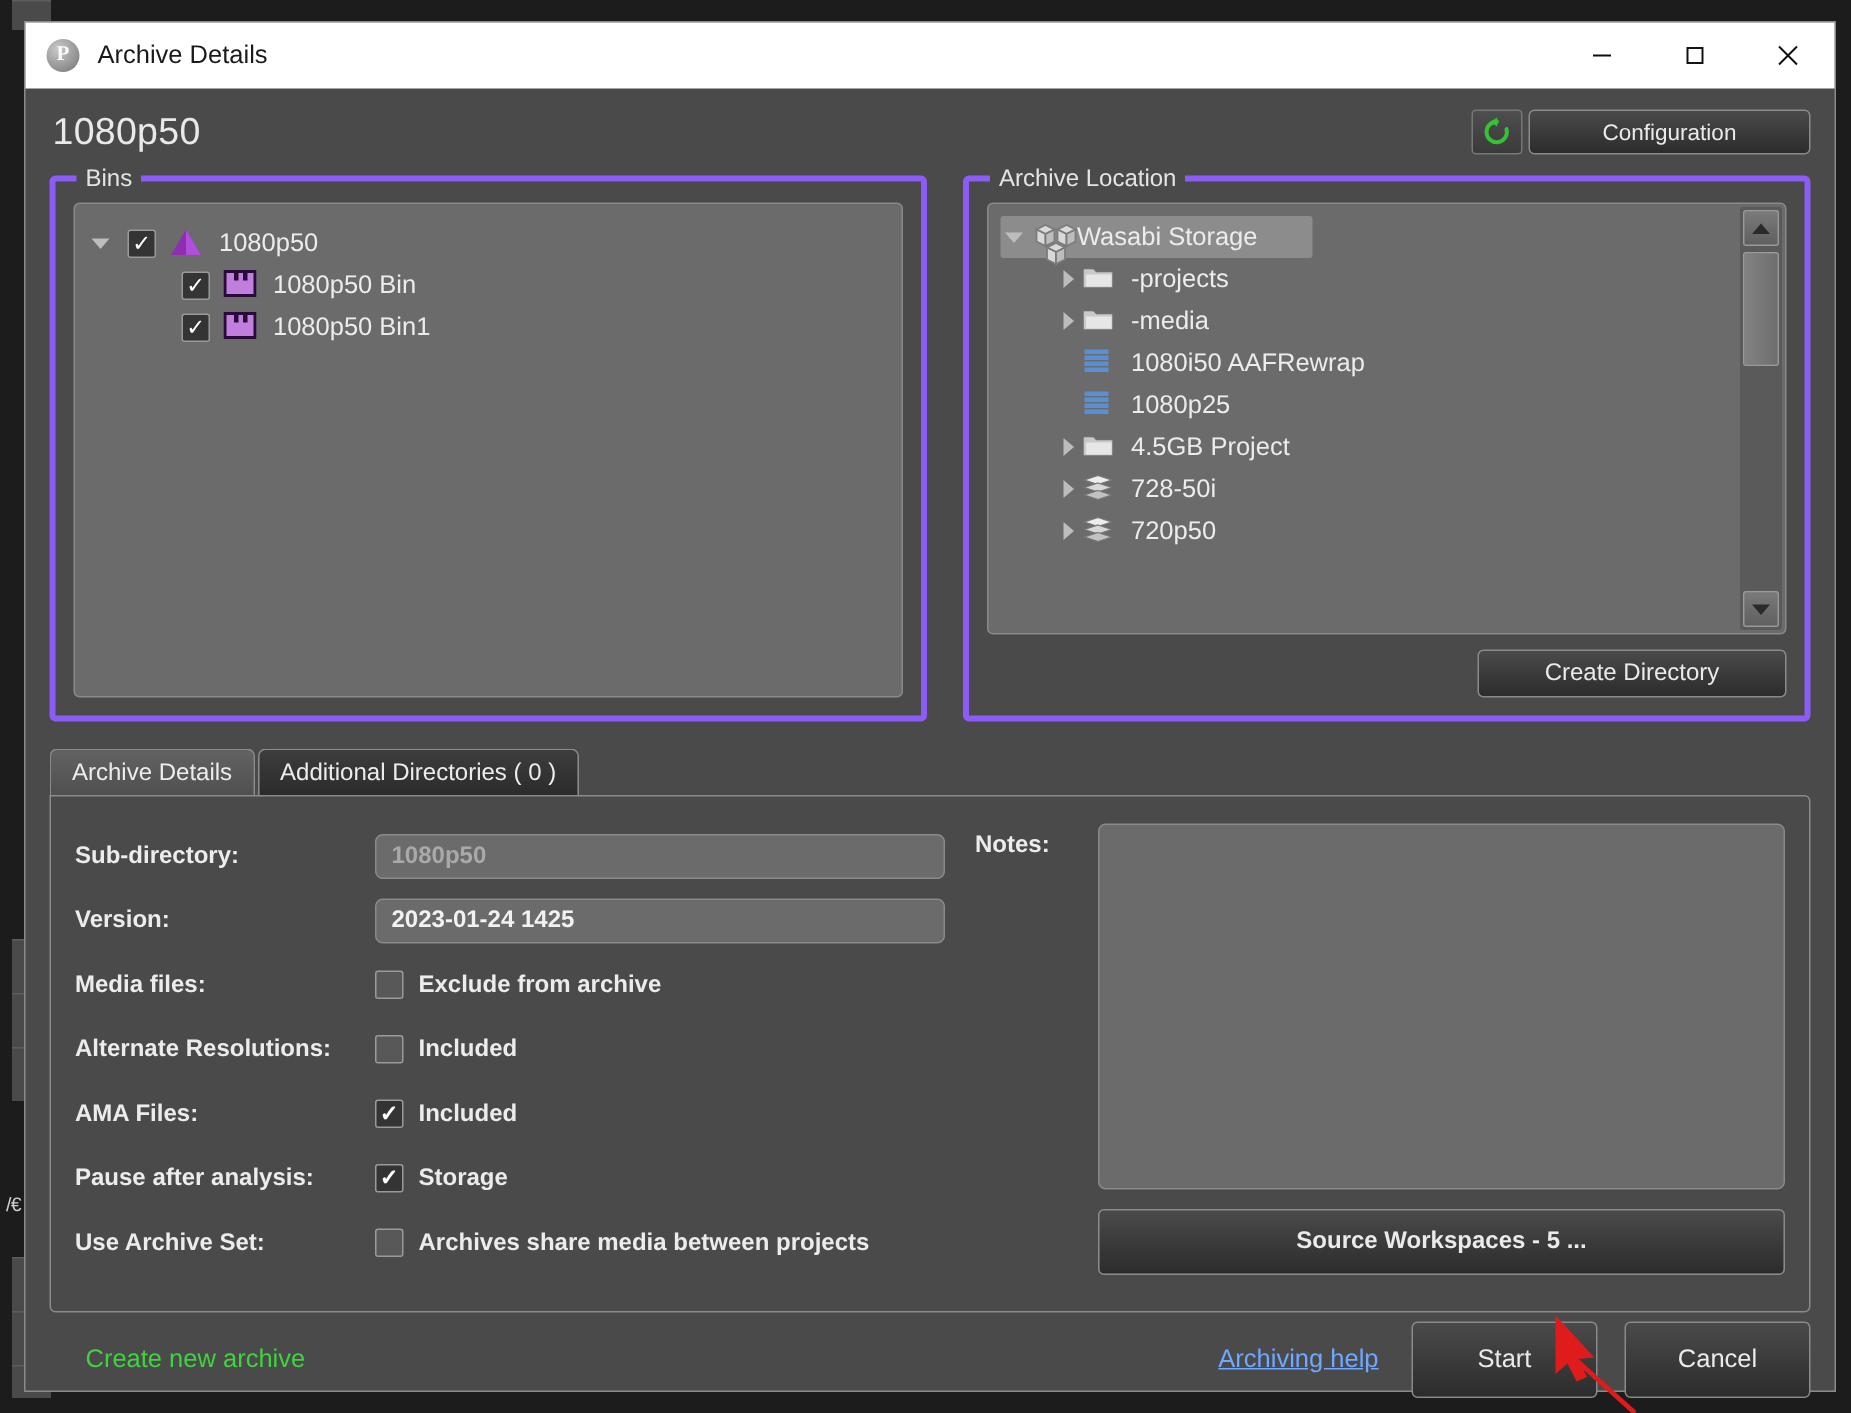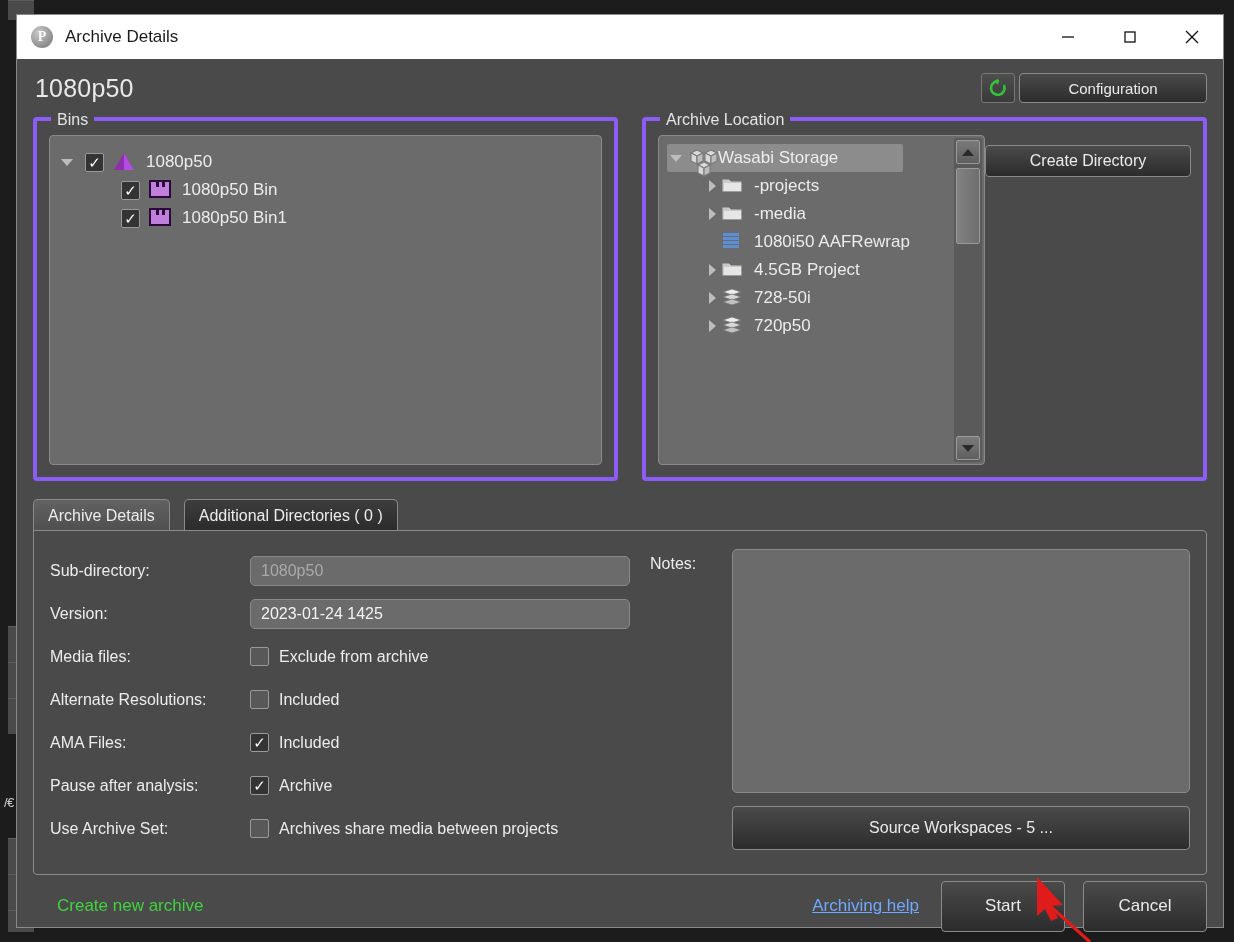--- a/index.html
+++ b/index.html
@@ -71,21 +71,21 @@
   }
 
   
   #upper { display: flex; padding: 0 16px; gap: 24px; flex: 0 0 364px; }
   .groupbox { position: relative; border: 4px solid #8b5cf6; border-radius: 4px; padding: 14px 12px 12px; }
   .gb-legend {
     position: absolute; top: -10px; left: 14px; padding: 0 6px;
     background: #4a4a4a; font-size: 16px; color: #e4e4e4;
   }
   #bins-group { width: 585px; display: flex; flex-direction: column; }
-  #location-group { flex: 1; display: flex; flex-direction: row; }
+  #location-group { flex: 1; display: flex; flex-direction: column; }
 
   .tree-panel {
     background: #6b6b6b; border: 1px solid #8a8a8a; border-radius: 4px;
     flex: 1; overflow: hidden; position: relative;
   }
   #bins-tree { padding: 12px 8px; }
   #location-tree { padding: 8px 8px; }
 
   .tree-row { display: flex; align-items: center; height: 28px; font-size: 17px; color: #ececec; }
   .tree-row.indent1 { padding-left: 36px; }
@@ -139,25 +139,25 @@
   
   #lower { flex: 1; display: flex; flex-direction: column; padding: 18px 16px 0; }
   #tabstrip { display: flex; align-items: flex-end; height: 32px; }
   .tab {
     height: 32px; padding: 0 14px; font-size: 16px;
     display: flex; align-items: center;
     border: 1px solid #8a8a8a; border-bottom: none;
     border-radius: 5px 5px 0 0; color: #ececec;
   }
   .tab.active { background: linear-gradient(#626262,#4f4f4f); }
-  .tab.inactive { background: linear-gradient(#3d3d3d,#2b2b2b); margin-left: 14px; }
+  .tab.inactive { background: linear-gradient(#3d3d3d,#2b2b2b); margin-left: 2px; }
 
   #tabpanel {
     flex: 1; border: 1px solid #8a8a8a; border-radius: 0 4px 4px 4px;
-    margin-top: -1px; display: flex; padding: 18px 16px 24px;
+    margin-top: -1px; display: flex; padding: 18px 16px 24px; font-weight: bold;
   }
   #form-col { width: 590px; }
   .frow { display: flex; align-items: center; height: 43px; }
   .flabel { width: 200px; font-size: 16px; color: #ececec; flex: 0 0 200px; }
   .finput {
     width: 380px; height: 30px; border-radius: 5px;
     background: #6b6b6b; border: 1px solid #8a8a8a;
     display: flex; align-items: center; padding: 0 10px; font-size: 16px;
   }
   .finput.placeholder { color: #a9a9a9; }
@@ -304,21 +304,21 @@
               <span class="tlabel">1080p50 Bin1</span>
             </div>
           </div>
       </div>
     </div>
 
     <div class="groupbox" id="location-group">
       <div class="gb-legend">Archive Location</div>
       <div class="tree-panel">
         <div id="location-tree">
-            <div class="tree-row selected-row" style="width: 236px;">
+            <div class="tree-row selected-row" style="width: 208px;">
               <span class="twisty open"></span>
               <span class="ticon">
                 <svg width="38" height="34" viewBox="0 0 38 34">
                   <g fill="#d9d9d9" stroke="#7b7b7b" stroke-width="1.2">
                     <path d="M6 5 L12 2 L18 5 L12 8 Z"></path>
                     <path d="M6 5 L6 13 L12 16 L12 8 Z"></path>
                     <path d="M18 5 L18 13 L12 16 L12 8 Z" fill="#bdbdbd"></path>
                     <path d="M20 5 L26 2 L32 5 L26 8 Z"></path>
                     <path d="M20 5 L20 13 L26 16 L26 8 Z"></path>
                     <path d="M32 5 L32 13 L26 16 L26 8 Z" fill="#bdbdbd"></path>
@@ -354,20 +354,32 @@
               <span class="twisty blank"></span>
               <span class="ticon">
                 <svg width="20" height="18" viewBox="0 0 20 18">
                   <rect x="2" y="1" width="16" height="3" fill="#5b8fd4"></rect>
                   <rect x="2" y="5" width="16" height="3" fill="#5b8fd4"></rect>
                   <rect x="2" y="9" width="16" height="3" fill="#5b8fd4"></rect>
                   <rect x="2" y="13" width="16" height="3" fill="#5b8fd4"></rect>
                 </svg>
               </span>
               <span class="tlabel">1080i50 AAFRewrap</span>
+            </div>
+            <div class="tree-row indent1">
+              <span class="twisty blank"></span>
+              <span class="ticon">
+                <svg width="20" height="18" viewBox="0 0 20 18">
+                  <rect x="2" y="1" width="16" height="3" fill="#5b8fd4"></rect>
+                  <rect x="2" y="5" width="16" height="3" fill="#5b8fd4"></rect>
+                  <rect x="2" y="9" width="16" height="3" fill="#5b8fd4"></rect>
+                  <rect x="2" y="13" width="16" height="3" fill="#5b8fd4"></rect>
+                </svg>
+              </span>
+              <span class="tlabel">1080p25</span>
             </div>
             <div class="tree-row indent1">
               <span class="twisty closed"></span>
               <span class="ticon">
                 <svg width="22" height="18" viewBox="0 0 22 18">
                   <path d="M1 3 L8 3 L10 5 L21 5 L21 16 L1 16 Z" fill="#c9c9c9" stroke="#6e6e6e" stroke-width="1"></path>
                   <path d="M3 7 L20 7 L20 15 L3 15 Z" fill="#e6e6e6"></path>
                 </svg>
               </span>
               <span class="tlabel">4.5GB Project</span>
@@ -460,21 +472,21 @@
                 </span>
                 <span>Included</span>
               </div>
             </div>
             <div class="frow">
               <div class="flabel">Pause after analysis:</div>
               <div class="ckwrap">
                 <span class="fcheck">
                   <span>✓</span>
                 </span>
-                <span>Archive</span>
+                <span>Storage</span>
               </div>
             </div>
             <div class="frow">
               <div class="flabel">Use Archive Set:</div>
               <div class="ckwrap">
                 <span class="fcheck unchecked">
                   <span>✓</span>
                 </span>
                 <span>Archives share media between projects</span>
               </div>

